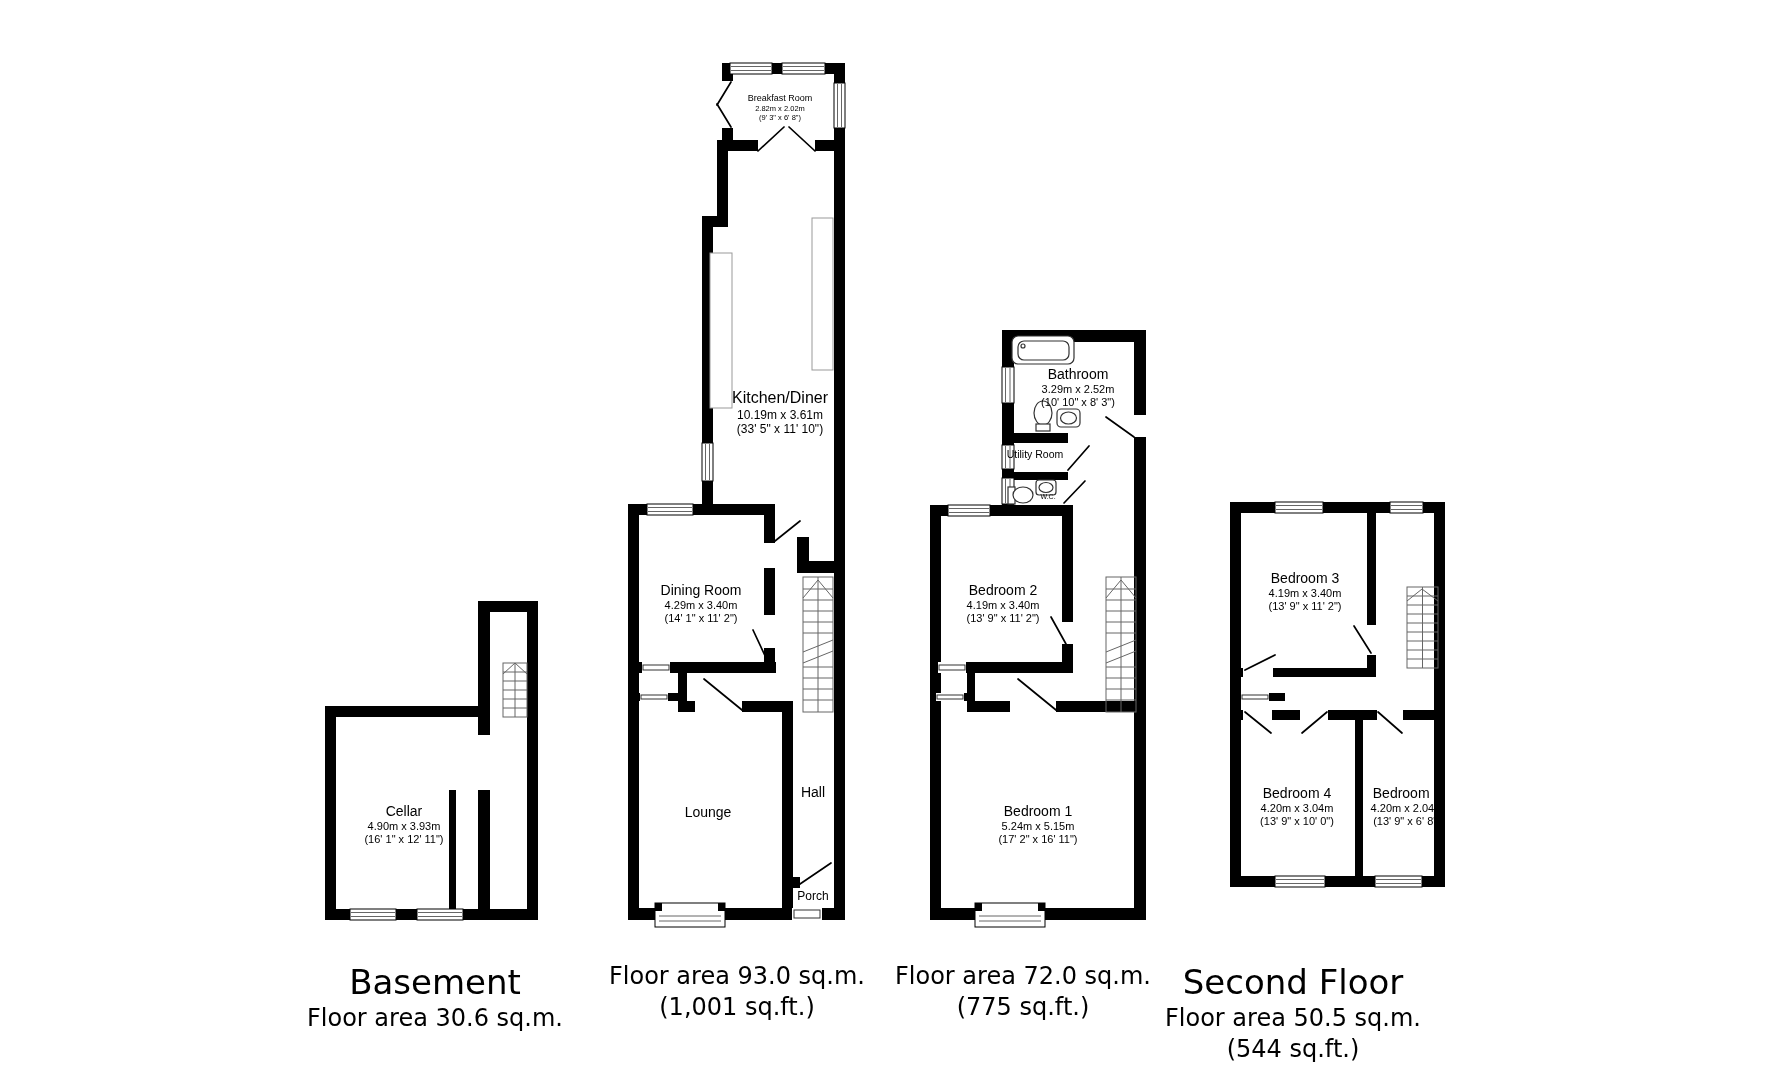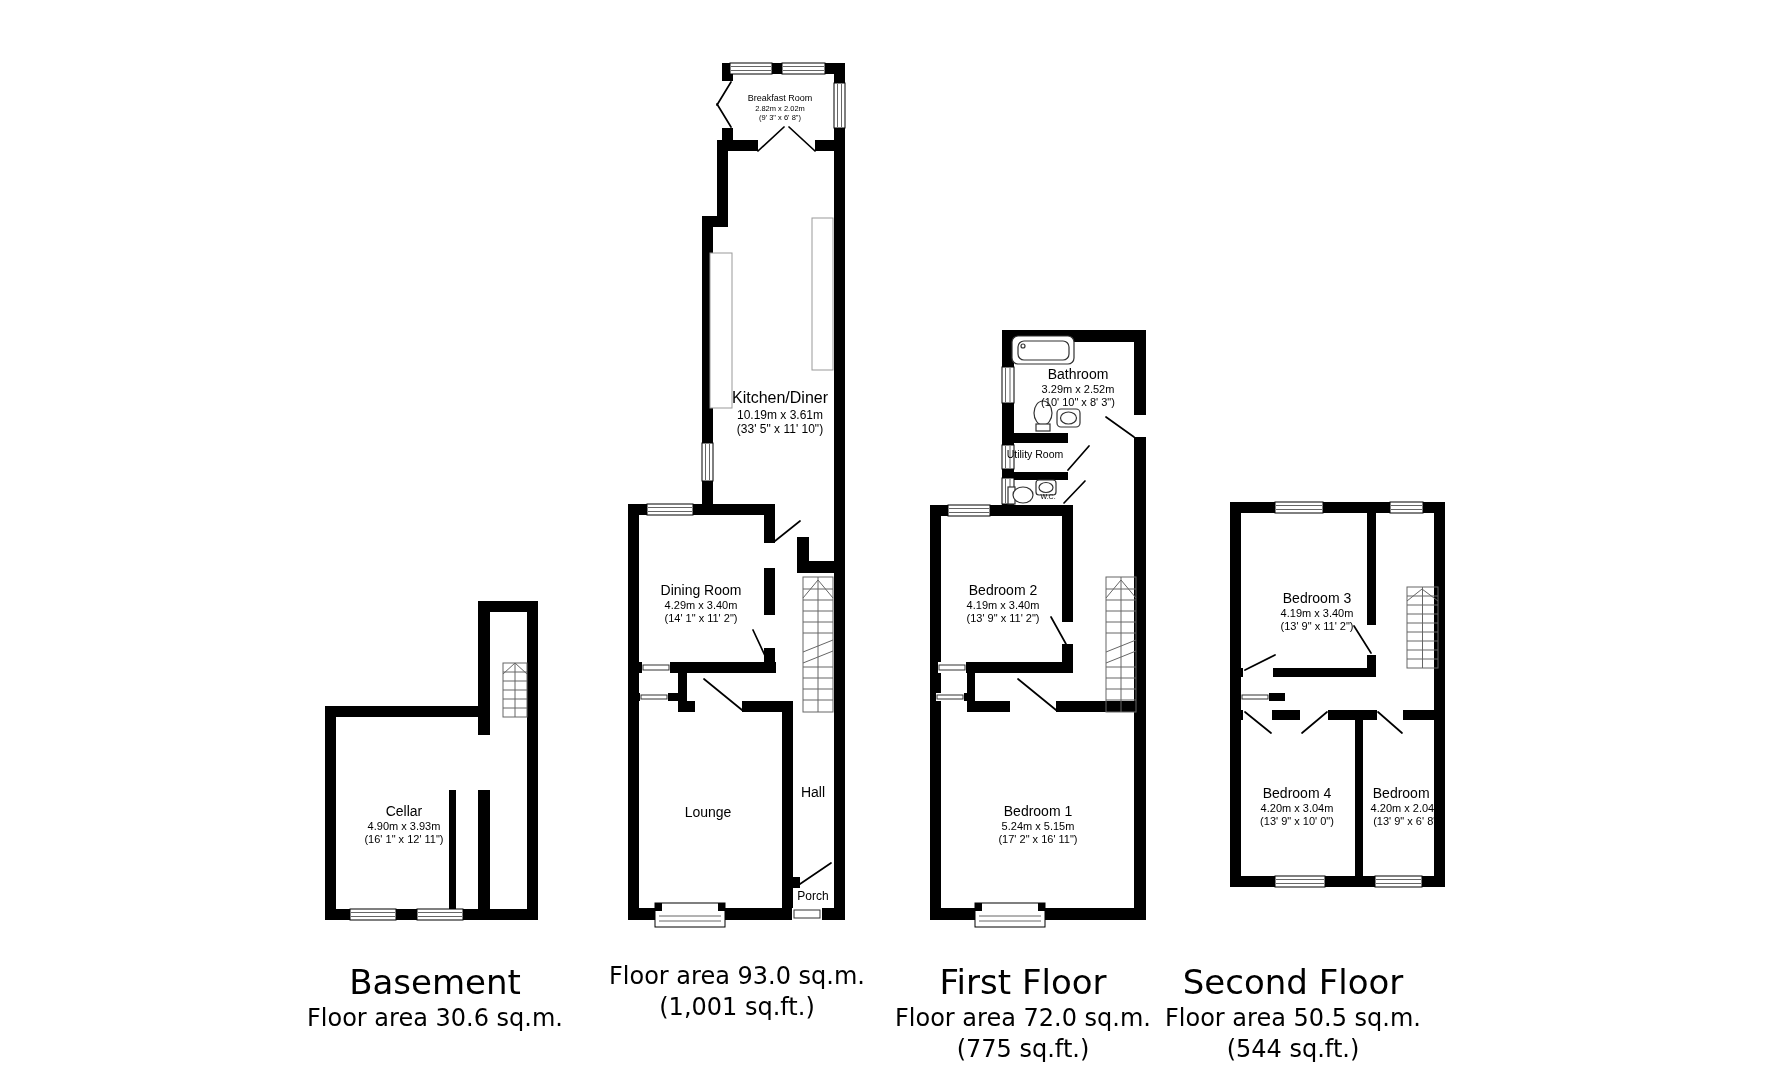--- a/index.html
+++ b/index.html
@@ -371,21 +371,21 @@
   <span class="rl-dim">4.19m x 3.40m</span>
   <span class="rl-dim">(13' 9" x 11' 2")</span>
 </div>
 
 <div class="room-label" style="left:1038px;top:825px;">
   <span class="rl-name">Bedroom 1</span>
   <span class="rl-dim">5.24m x 5.15m</span>
   <span class="rl-dim">(17' 2" x 16' 11")</span>
 </div>
 
-<div class="room-label" style="left:1305px;top:612px;margin-left:12px;">
+<div class="room-label" style="left:1305px;top:592px;">
   <span class="rl-name">Bedroom 3</span>
   <span class="rl-dim">4.19m x 3.40m</span>
   <span class="rl-dim">(13' 9" x 11' 2")</span>
 </div>
 
 <div class="room-label" style="left:1297px;top:807px;">
   <span class="rl-name">Bedroom 4</span>
   <span class="rl-dim">4.20m x 3.04m</span>
   <span class="rl-dim">(13' 9" x 10' 0")</span>
 </div>
@@ -400,21 +400,20 @@
   <span class="ft-name">Basement</span>
   <span class="ft-area">Floor area 30.6 sq.m.</span>
 </div>
 
 <div class="floor-title" style="left:737px;top:961px;">
   <span class="ft-area">Floor area 93.0 sq.m.</span>
   <span class="ft-area">(1,001 sq.ft.)</span>
 </div>
 
 <div class="floor-title" style="left:1023px;top:961px;">
-  <span class="ft-name">First Floor</span>
   <span class="ft-area">Floor area 72.0 sq.m.</span>
   <span class="ft-area">(775 sq.ft.)</span>
 </div>
 
 <div class="floor-title" style="left:1293px;top:961px;">
   <span class="ft-name">Second Floor</span>
   <span class="ft-area">Floor area 50.5 sq.m.</span>
   <span class="ft-area">(544 sq.ft.)</span>
 </div>
 

